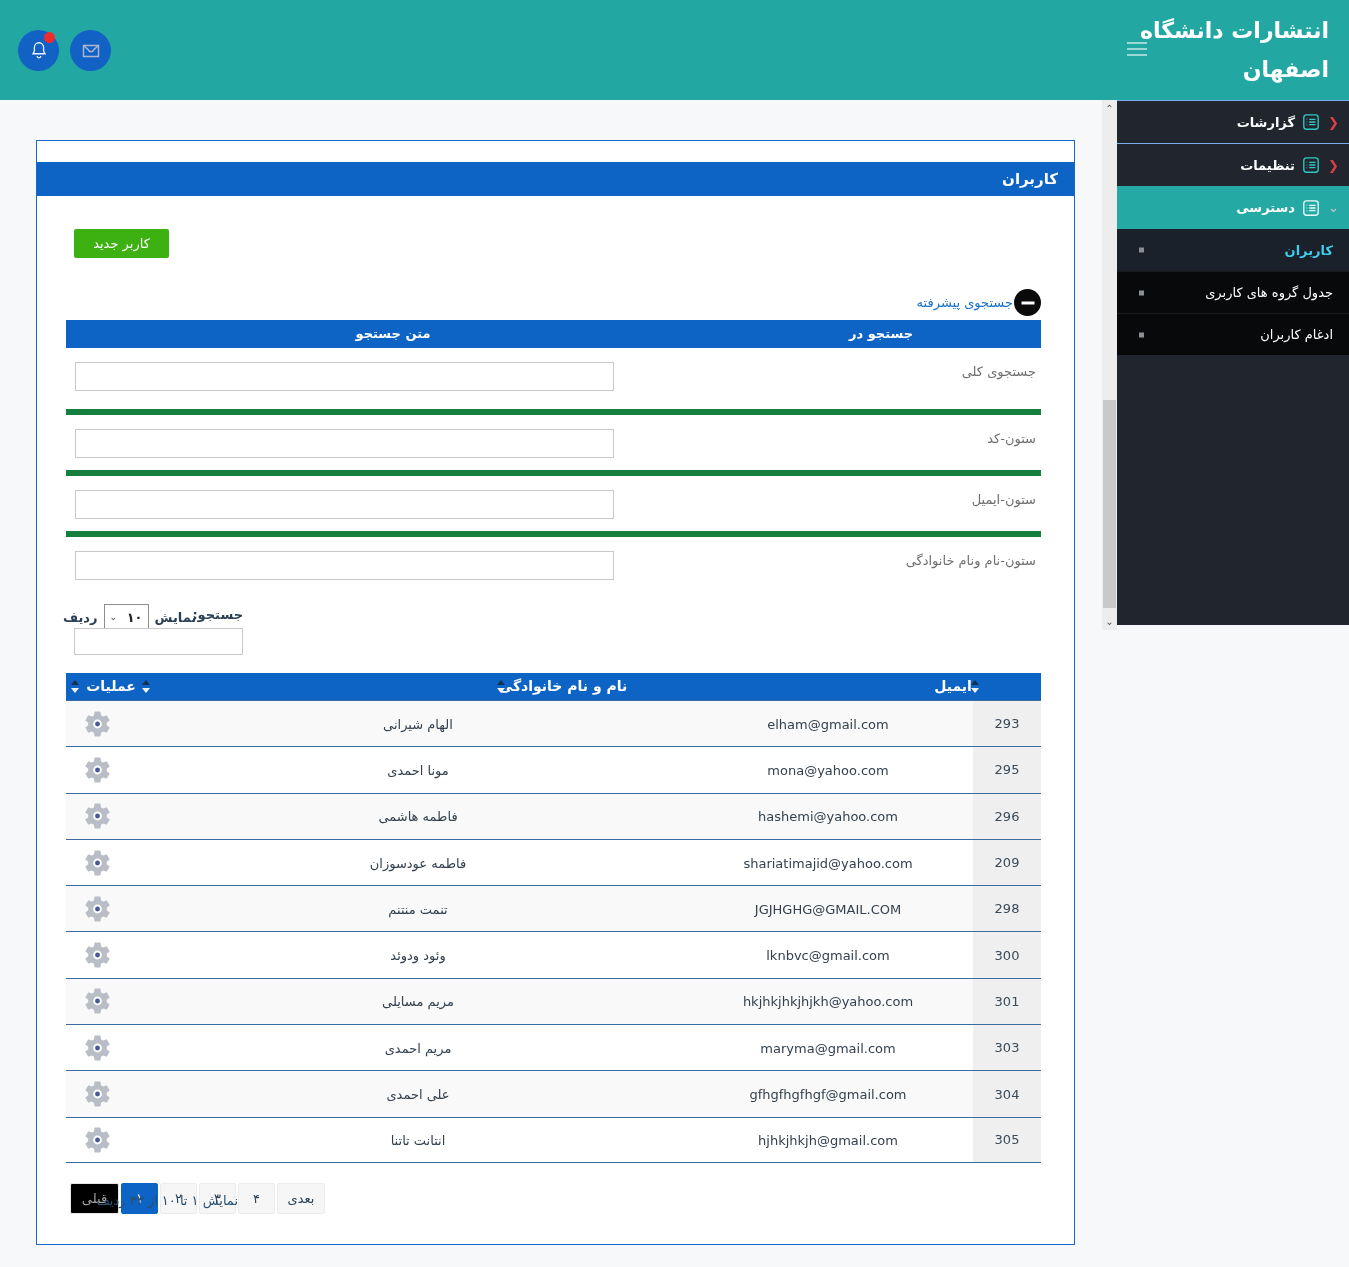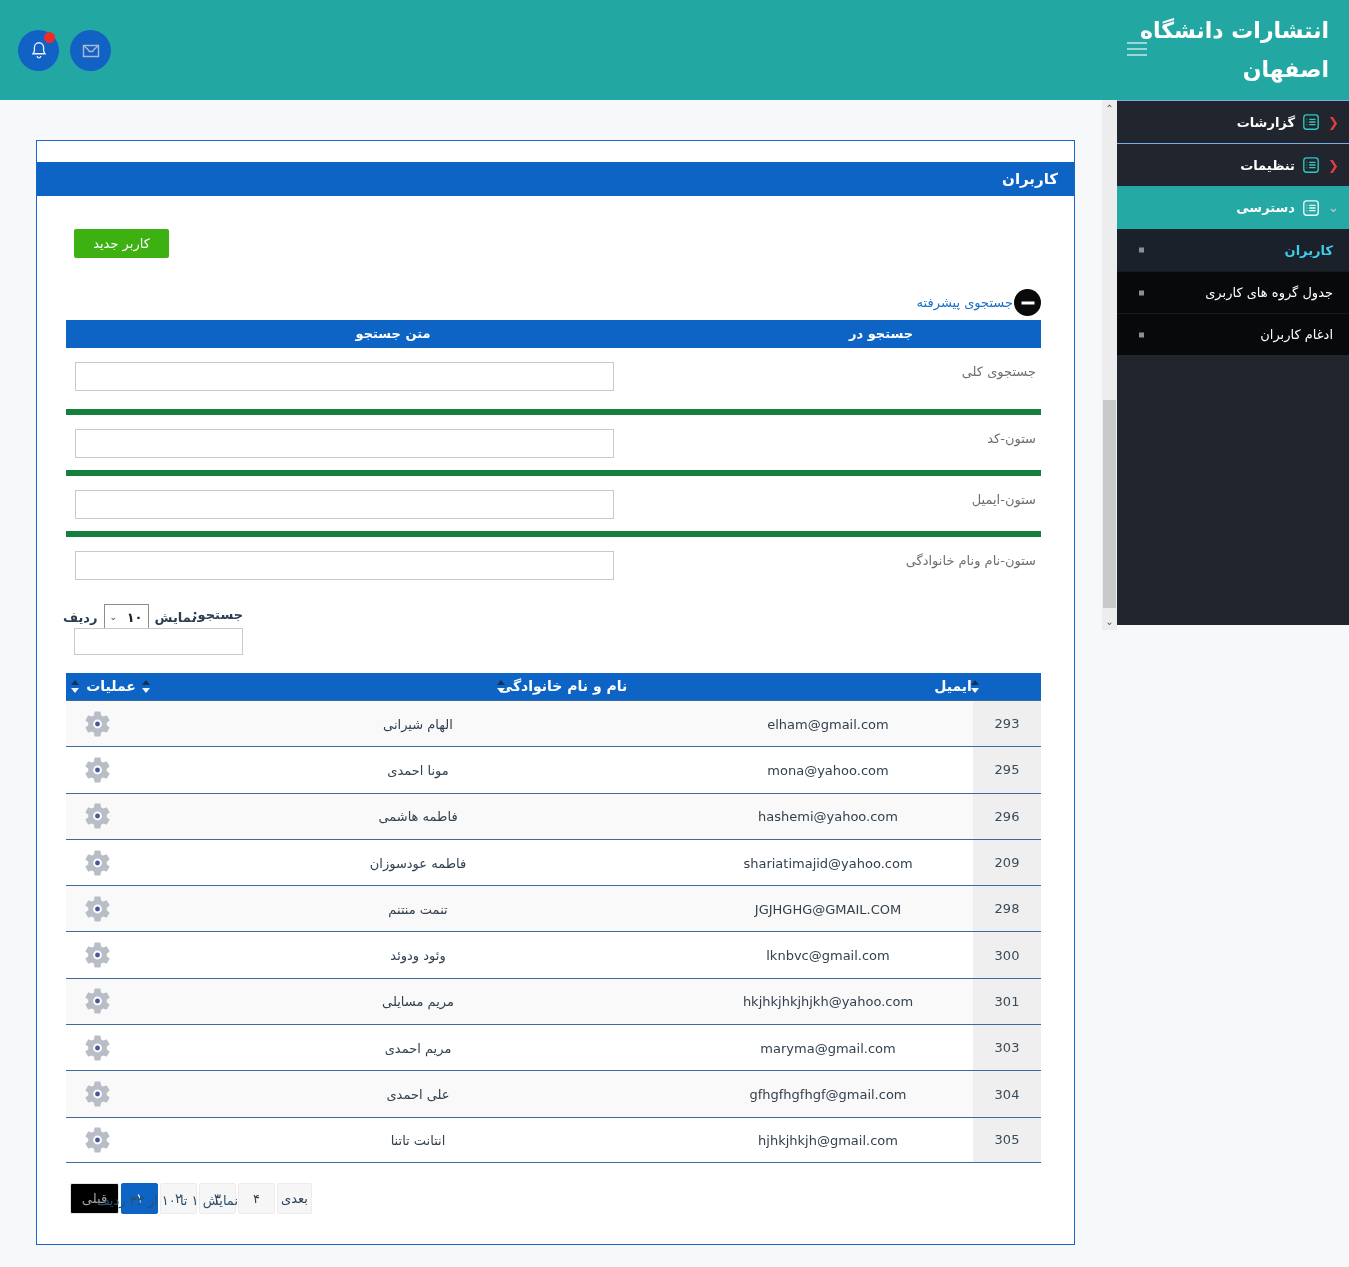--- a/index.html
+++ b/index.html
@@ -87,21 +87,21 @@
   .cell-email { position:absolute; right:213px; top:50%; transform:translate(50%,-50%); direction:ltr; font-size:13px; color:#33414f; white-space:nowrap; }
   .cell-name { position:absolute; right:623px; top:50%; transform:translate(50%,-50%); font-size:13px; color:#33414f; white-space:nowrap; }
   .cell-ops { position:absolute; left:16px; top:50%; transform:translateY(-50%); width:31px; height:31px; cursor:pointer; }
 
   
   .pagination { position:absolute; top:1042px; left:33px; display:flex; flex-direction:row-reverse; gap:2px; }
   .pg { height:31px; display:flex; align-items:center; justify-content:center; font-size:13px; border-radius:2px; cursor:pointer; font-family:inherit; border:1px solid #ececec; background:#f6f6f6; color:#2c4257; }
   .pg-prev { width:49px; background:#000000; border-color:#e4e4e4; color:#a3a3a3; cursor:default; }
   .pg-page { width:37px; }
   .pg-page.active { background:#0d64c4; border-color:#0d64c4; color:#fff; }
-  .pg-next { width:35px; }
+  .pg-next { width:48px; }
   .tinfo { position:absolute; top:1052px; right:836px; font-size:13px; color:#2a5070; }
 </style>
 </head>
 <body>
 
 <div id="page">
 
   <div class="topbar">
     <div class="brand">
       <div>انتشارات دانشگاه</div>

